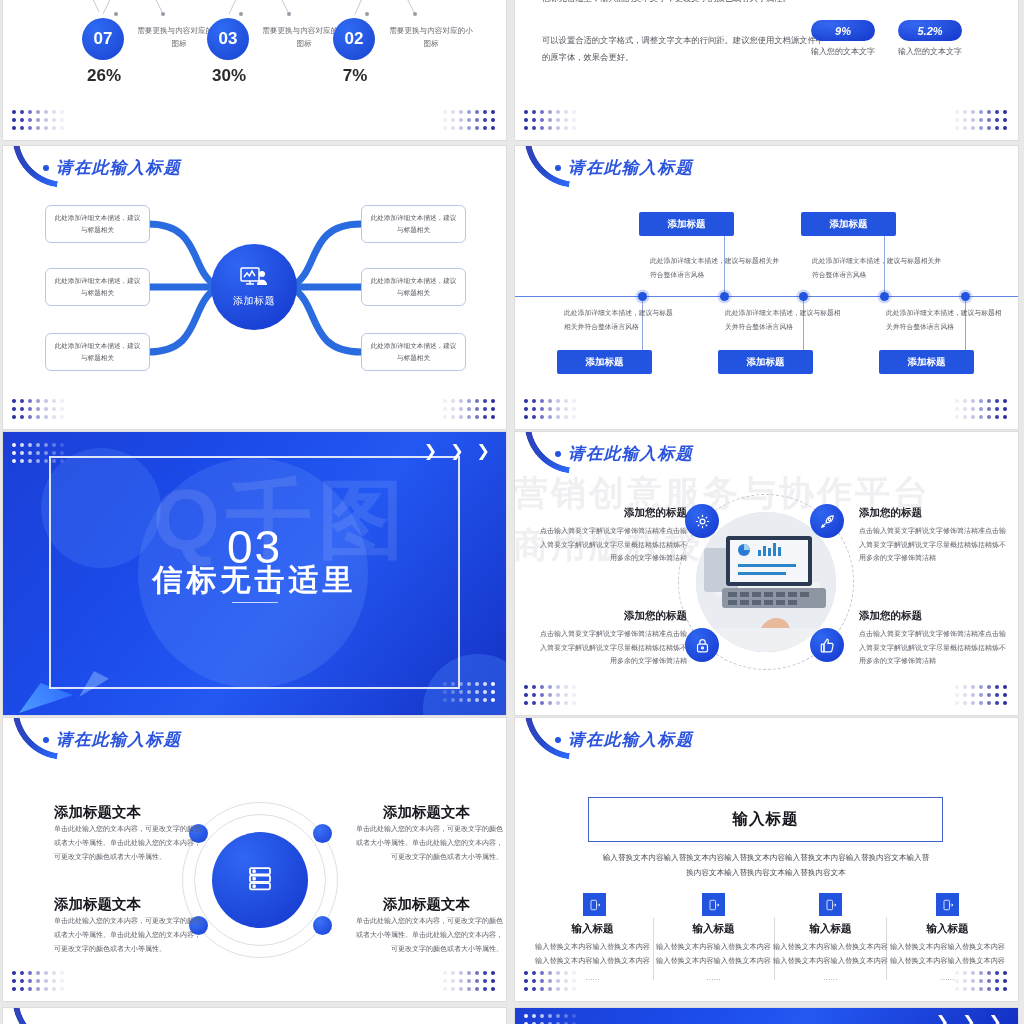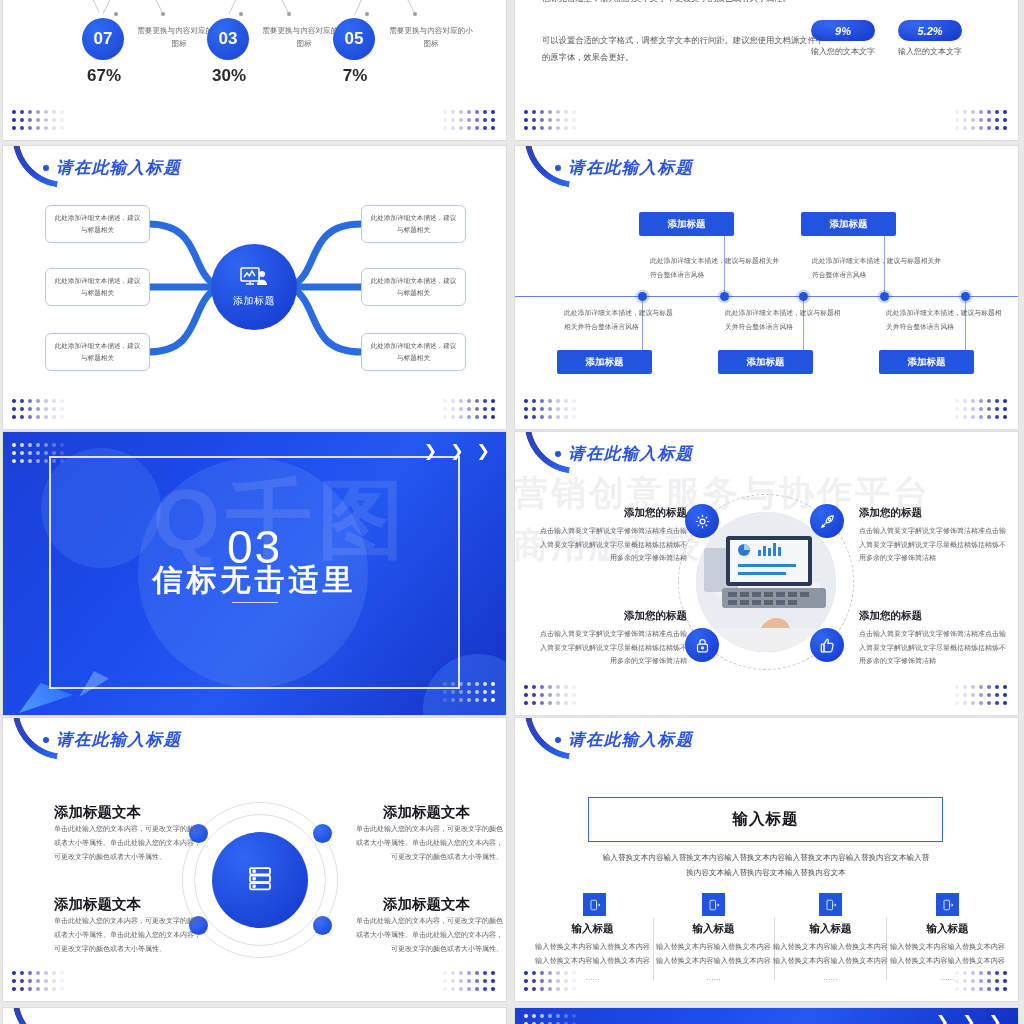--- a/index.html
+++ b/index.html
@@ -147,28 +147,28 @@
         <circle cx="113" cy="72" r="2"></circle>
           <circle cx="160" cy="72" r="2"></circle>
         <circle cx="238" cy="72" r="2"></circle>
           <circle cx="286" cy="72" r="2"></circle>
         <circle cx="364" cy="72" r="2"></circle>
           <circle cx="412" cy="72" r="2"></circle>
       </g>
     </svg>
 
     <div class="circ-num" style="left:79px;top:76px;">07</div>
-    <div class="pct" style="left:80px;top:124px;width:42px;text-align:center;">67%</div>
+    <div class="pct" style="left:80px;top:124px;width:42px;text-align:center;">26%</div>
     <div class="nodetxt" style="left:134px;top:82px;">需要更换与内容对应的小图标</div>
 
     <div class="circ-num" style="left:204px;top:76px;">03</div>
     <div class="pct" style="left:205px;top:124px;width:42px;text-align:center;">30%</div>
     <div class="nodetxt" style="left:259px;top:82px;">需要更换与内容对应的小图标</div>
 
-    <div class="circ-num" style="left:330px;top:76px;">05</div>
+    <div class="circ-num" style="left:330px;top:76px;">02</div>
     <div class="pct" style="left:331px;top:124px;width:42px;text-align:center;">7%</div>
     <div class="nodetxt" style="left:386px;top:82px;">需要更换与内容对应的小图标</div>
 
     <div class="dots l">
         <i style="background: rgb(43, 47, 158);"></i>
         <i style="background: rgb(58, 62, 168);"></i>
         <i style="background: rgb(111, 115, 196);"></i>
         <i style="background: rgb(154, 157, 214);"></i>
         <i style="background: rgb(195, 197, 230);"></i>
         <i style="background: rgb(220, 222, 241);"></i>

